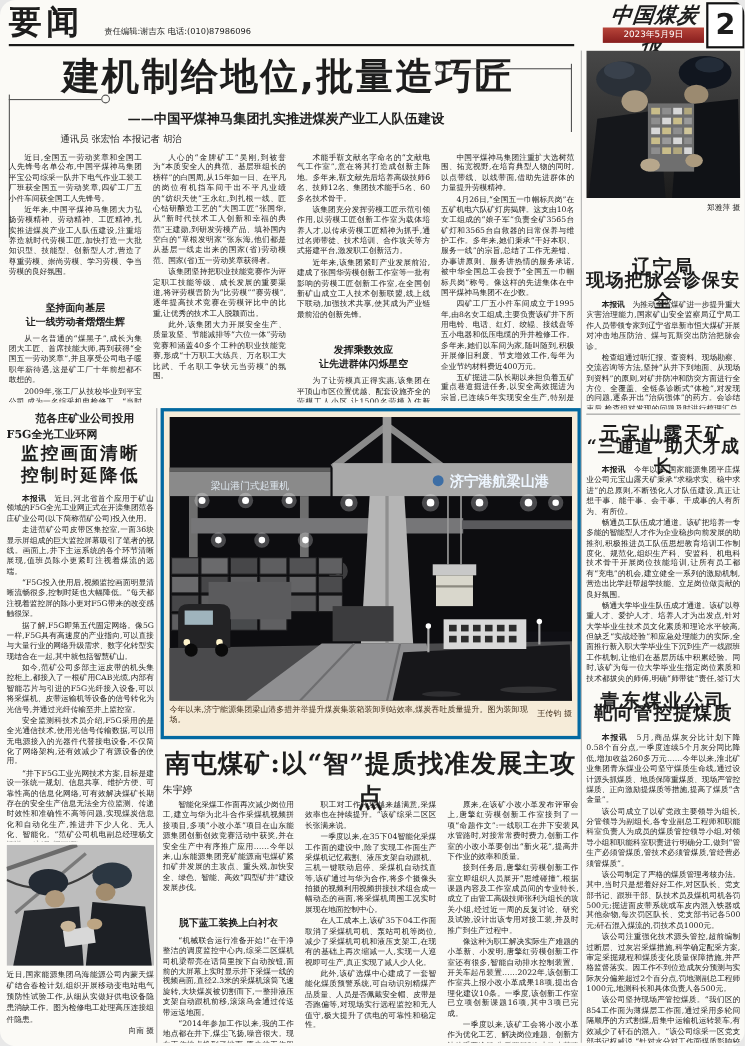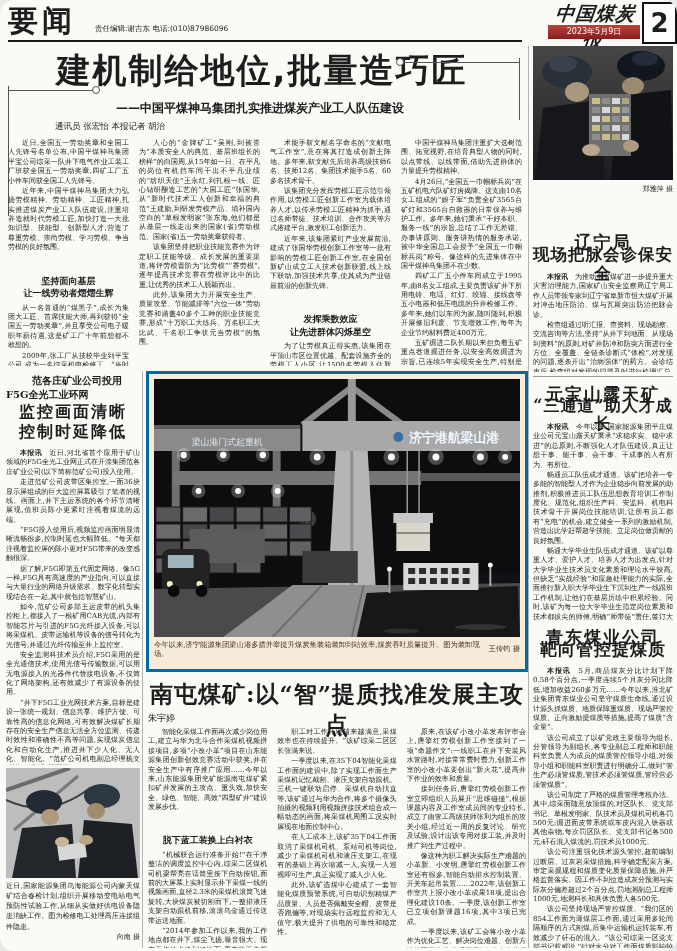--- a/index.html
+++ b/index.html
@@ -187,21 +187,21 @@
       <p class="pp"><b>本报讯</b>　今年以来,国家能源集团平庄煤业公司元宝山露天矿秉承“求稳求实、稳中求进”的总原则,不断强化人才队伍建设,真正让想干事、能干事、会干事、干成事的人有所为、有所位。</p>
       <p class="pp">畅通员工队伍成才通道。该矿把培养一专多能的智能型人才作为企业稳步向前发展的助推剂,积极推进员工队伍思想教育培训工作制度化、规范化,组织生产科、安监科、机电科技术骨干开展岗位技能培训,让所有员工都有“充电”的机会,建立健全一系列的激励机制,营造出比学赶帮超学技能、立足岗位做贡献的良好氛围。</p>
       <p class="pp">畅通大学毕业生队伍成才通道。该矿以尊重人才、爱护人才、培养人才为出发点,针对大学毕业生技术员文化素质和理论水平较高,但缺乏“实战经验”和应急处理能力的实际,全面推行新入职大学毕业生下沉到生产一线跟班工作机制,让他们在基层历练中积累经验。同时,该矿为每一位大学毕业生指定岗位素质和技术都拔尖的师傅,明确“师带徒”责任,签订大学毕业生培养包保责任制,快速提高大学毕业生专业技术水平。</p>
     </div>
 
   <div class="abs sb kicker" style="top:626px;">青东煤业公司</div>
   <div class="abs sb sec-hl" style="top:640px;font-size:17px;">靶向管控提煤质</div>
   <div class="abs sb" style="top:666px;height:282px;overflow:hidden;">
       <p class="pp"><b>本报讯</b>　5月,商品煤灰分比计划下降0.58个百分点,一季度连续5个月灰分同比降低,增加收益260多万元……今年以来,淮北矿业集团青东煤业公司坚守煤质生命线,通过设计源头抓煤质、地质保障重煤质、现场严管控煤质、正向激励提煤质等措施,提高了煤质“含金量”。</p>
       <p class="pp">该公司成立了以矿党政主要领导为组长,分管领导为副组长,各专业副总工程师和职能科室负责人为成员的煤质管控领导小组,对领导小组和职能科室职责进行明确分工,做到“管生产必须管煤质,管技术必须管煤质,管经营必须管煤质”。</p>
-      <p class="pp">该公司制定了严格的煤质管理考核办法。其中,综采面随意放顶煤的,对区队长、党支部书记、草根发明家、队技术员及煤机司机各罚500元;掘进面皮带系统或车皮内混入铁器或其他杂物,每次罚区队长、党支部书记各500元;矸石混入煤流的,罚技术员1000元。</p>
+      <p class="pp">该公司制定了严格的煤质管理考核办法。其中,当时只是想着好好工作,对区队长、党支部书记、跟班干部、队技术员及煤机司机各罚500元;掘进面皮带系统或车皮内混入铁器或其他杂物,每次罚区队长、党支部书记各500元;矸石混入煤流的,罚技术员1000元。</p>
       <p class="pp">该公司注重强化技术源头管控,超前编制过断层、过灰岩采煤措施,科学确定配采方案,审定采掘规程和煤质变化质量保障措施,并严格监督落实。因工作不到位造成灰分预测与实际灰分偏差超过2个百分点,罚地测副总工程师1000元,地测科长和具体负责人各500元。</p>
       <p class="pp">该公司坚持现场严管控煤质。“我们区的854工作面为薄煤层工作面,通过采用多轮间隔顺序的方式割煤,后集中运输机运转装车,有效减少了矸石的混入。”该公司综采一区党支部书记权威说,“针对水分对工作面煤质影响较大的实际,我们将生产用水采用循环引流的方式引出,杜绝了水分混入生产系统。”</p>
     </div>
 
   <div class="abs lc" style="top:374px;">
     <p class="f5g-k1">范各庄矿业公司投用</p>
     <p class="f5g-k2">F5G全光工业环网</p>
   </div>
   <div class="abs lc f5g-hl" style="top:402px;">监控画面清晰
 控制时延降低</div>

